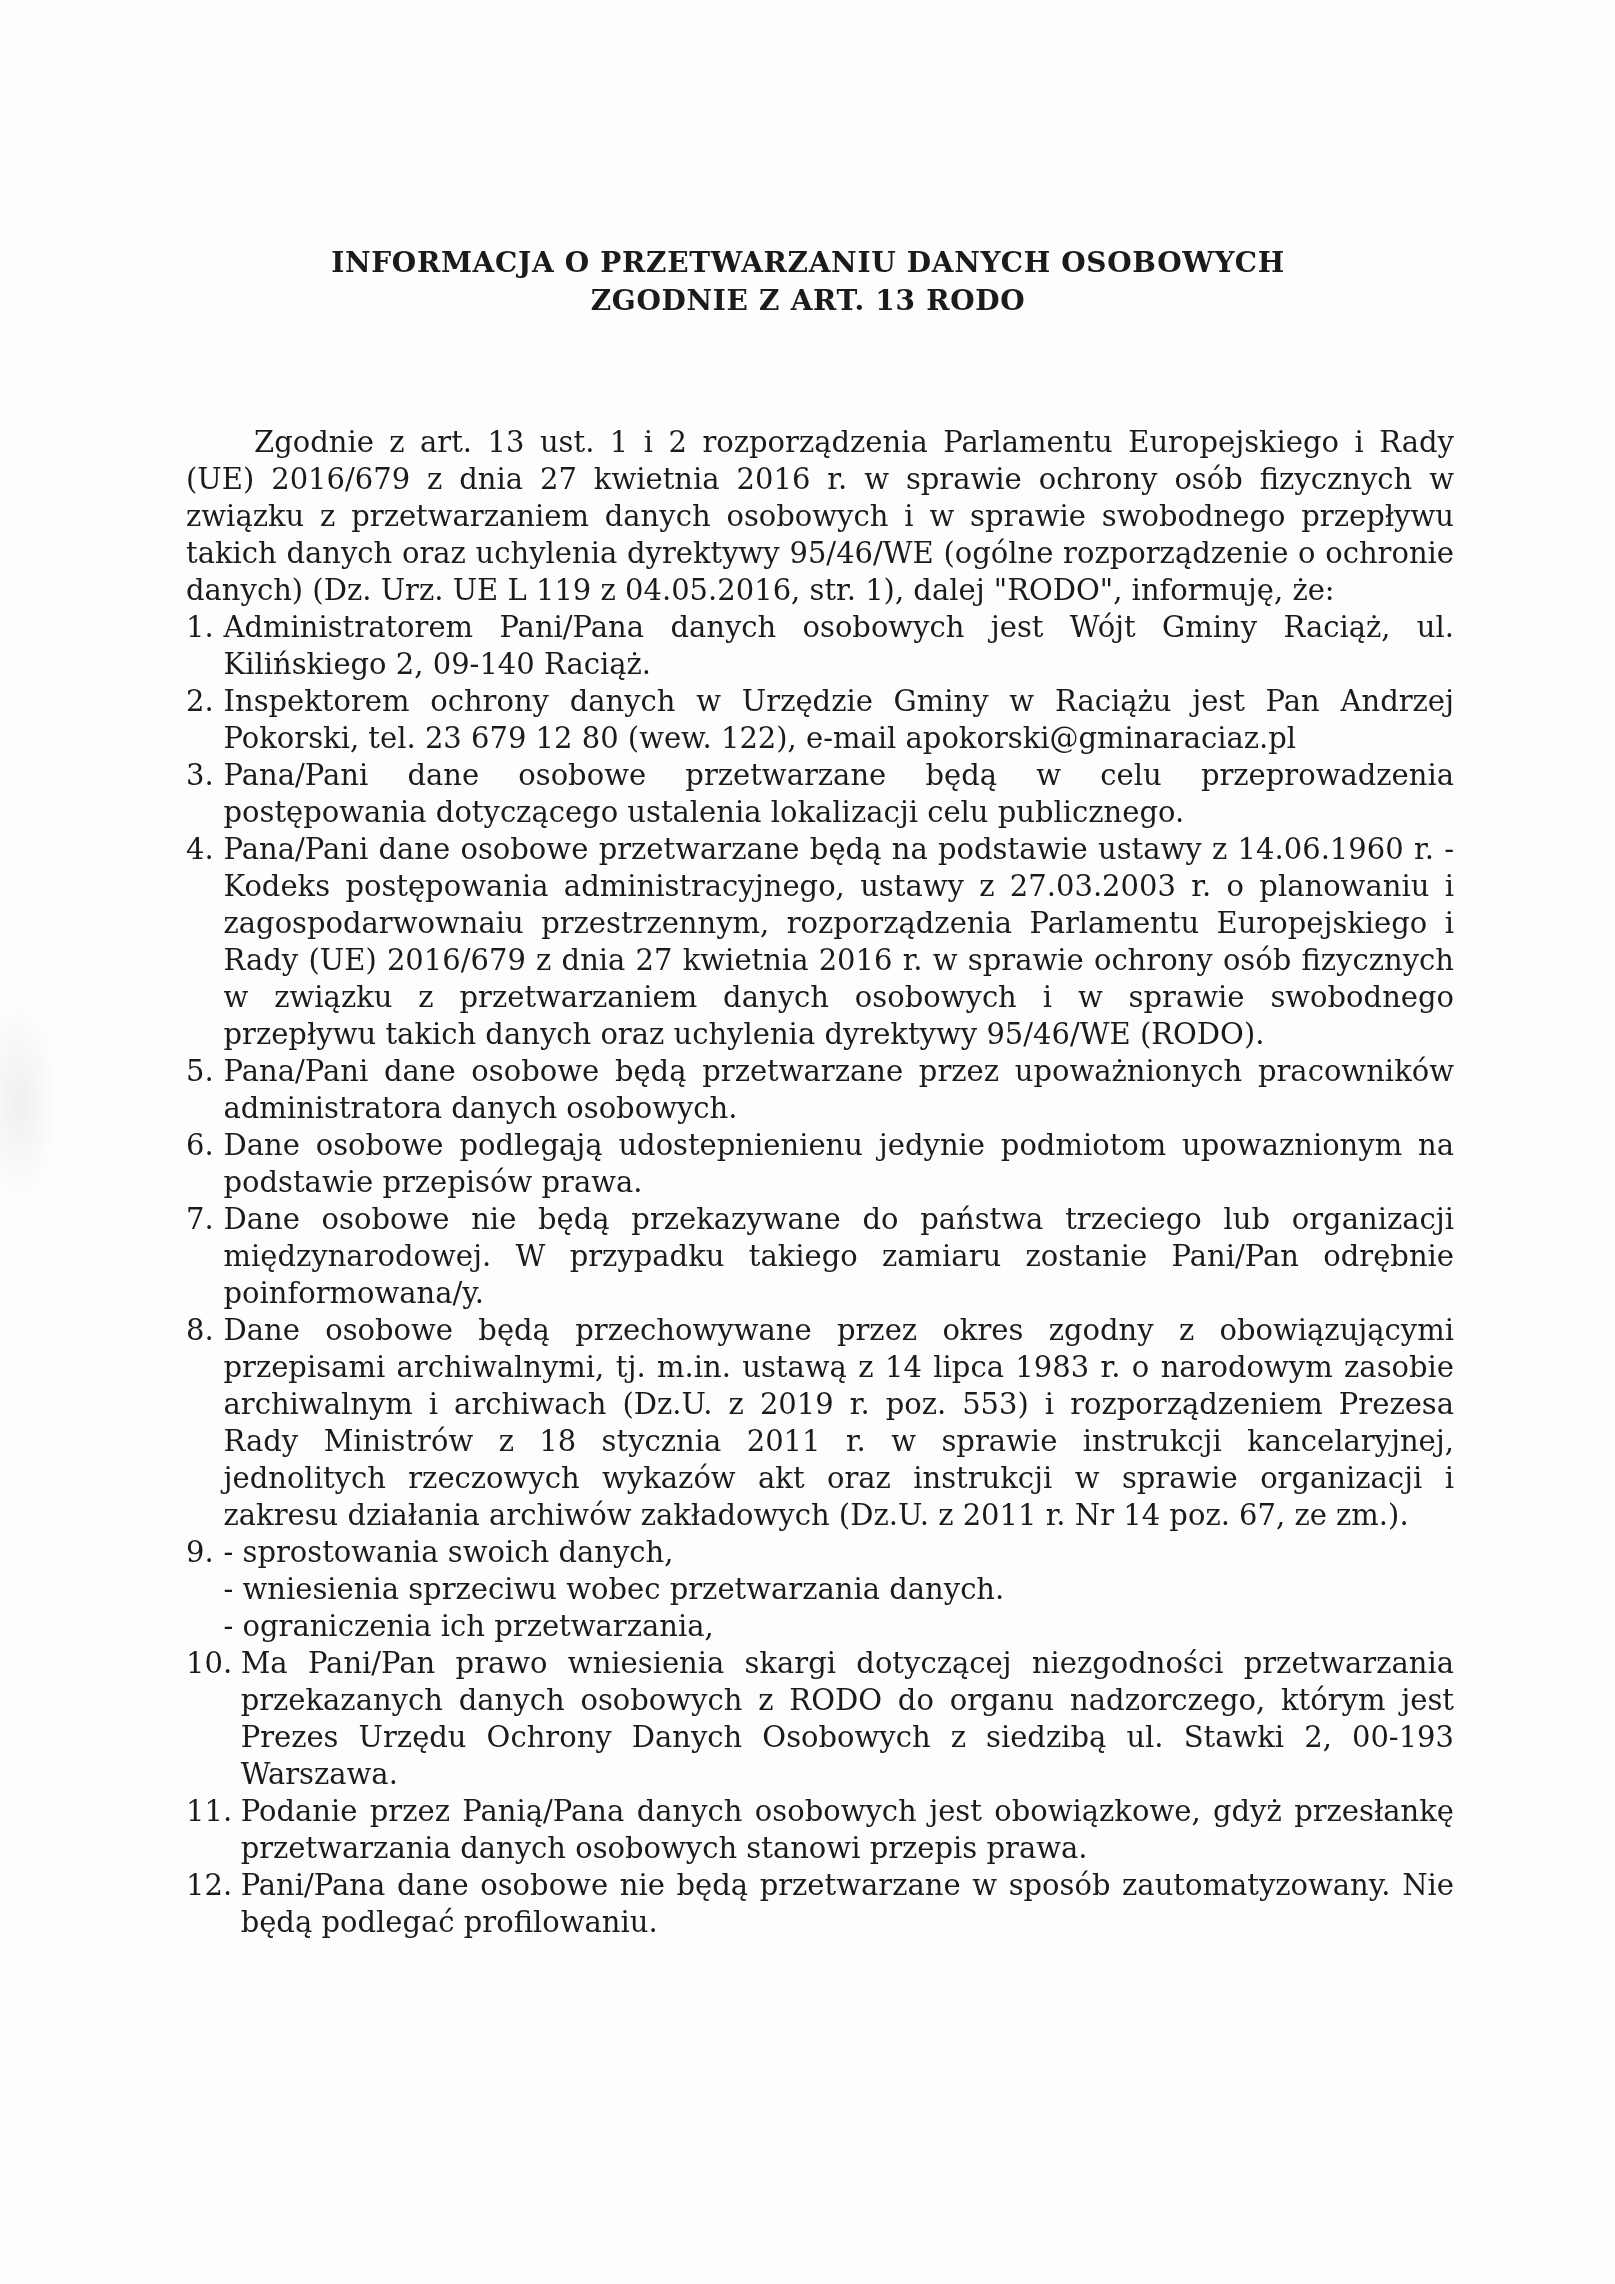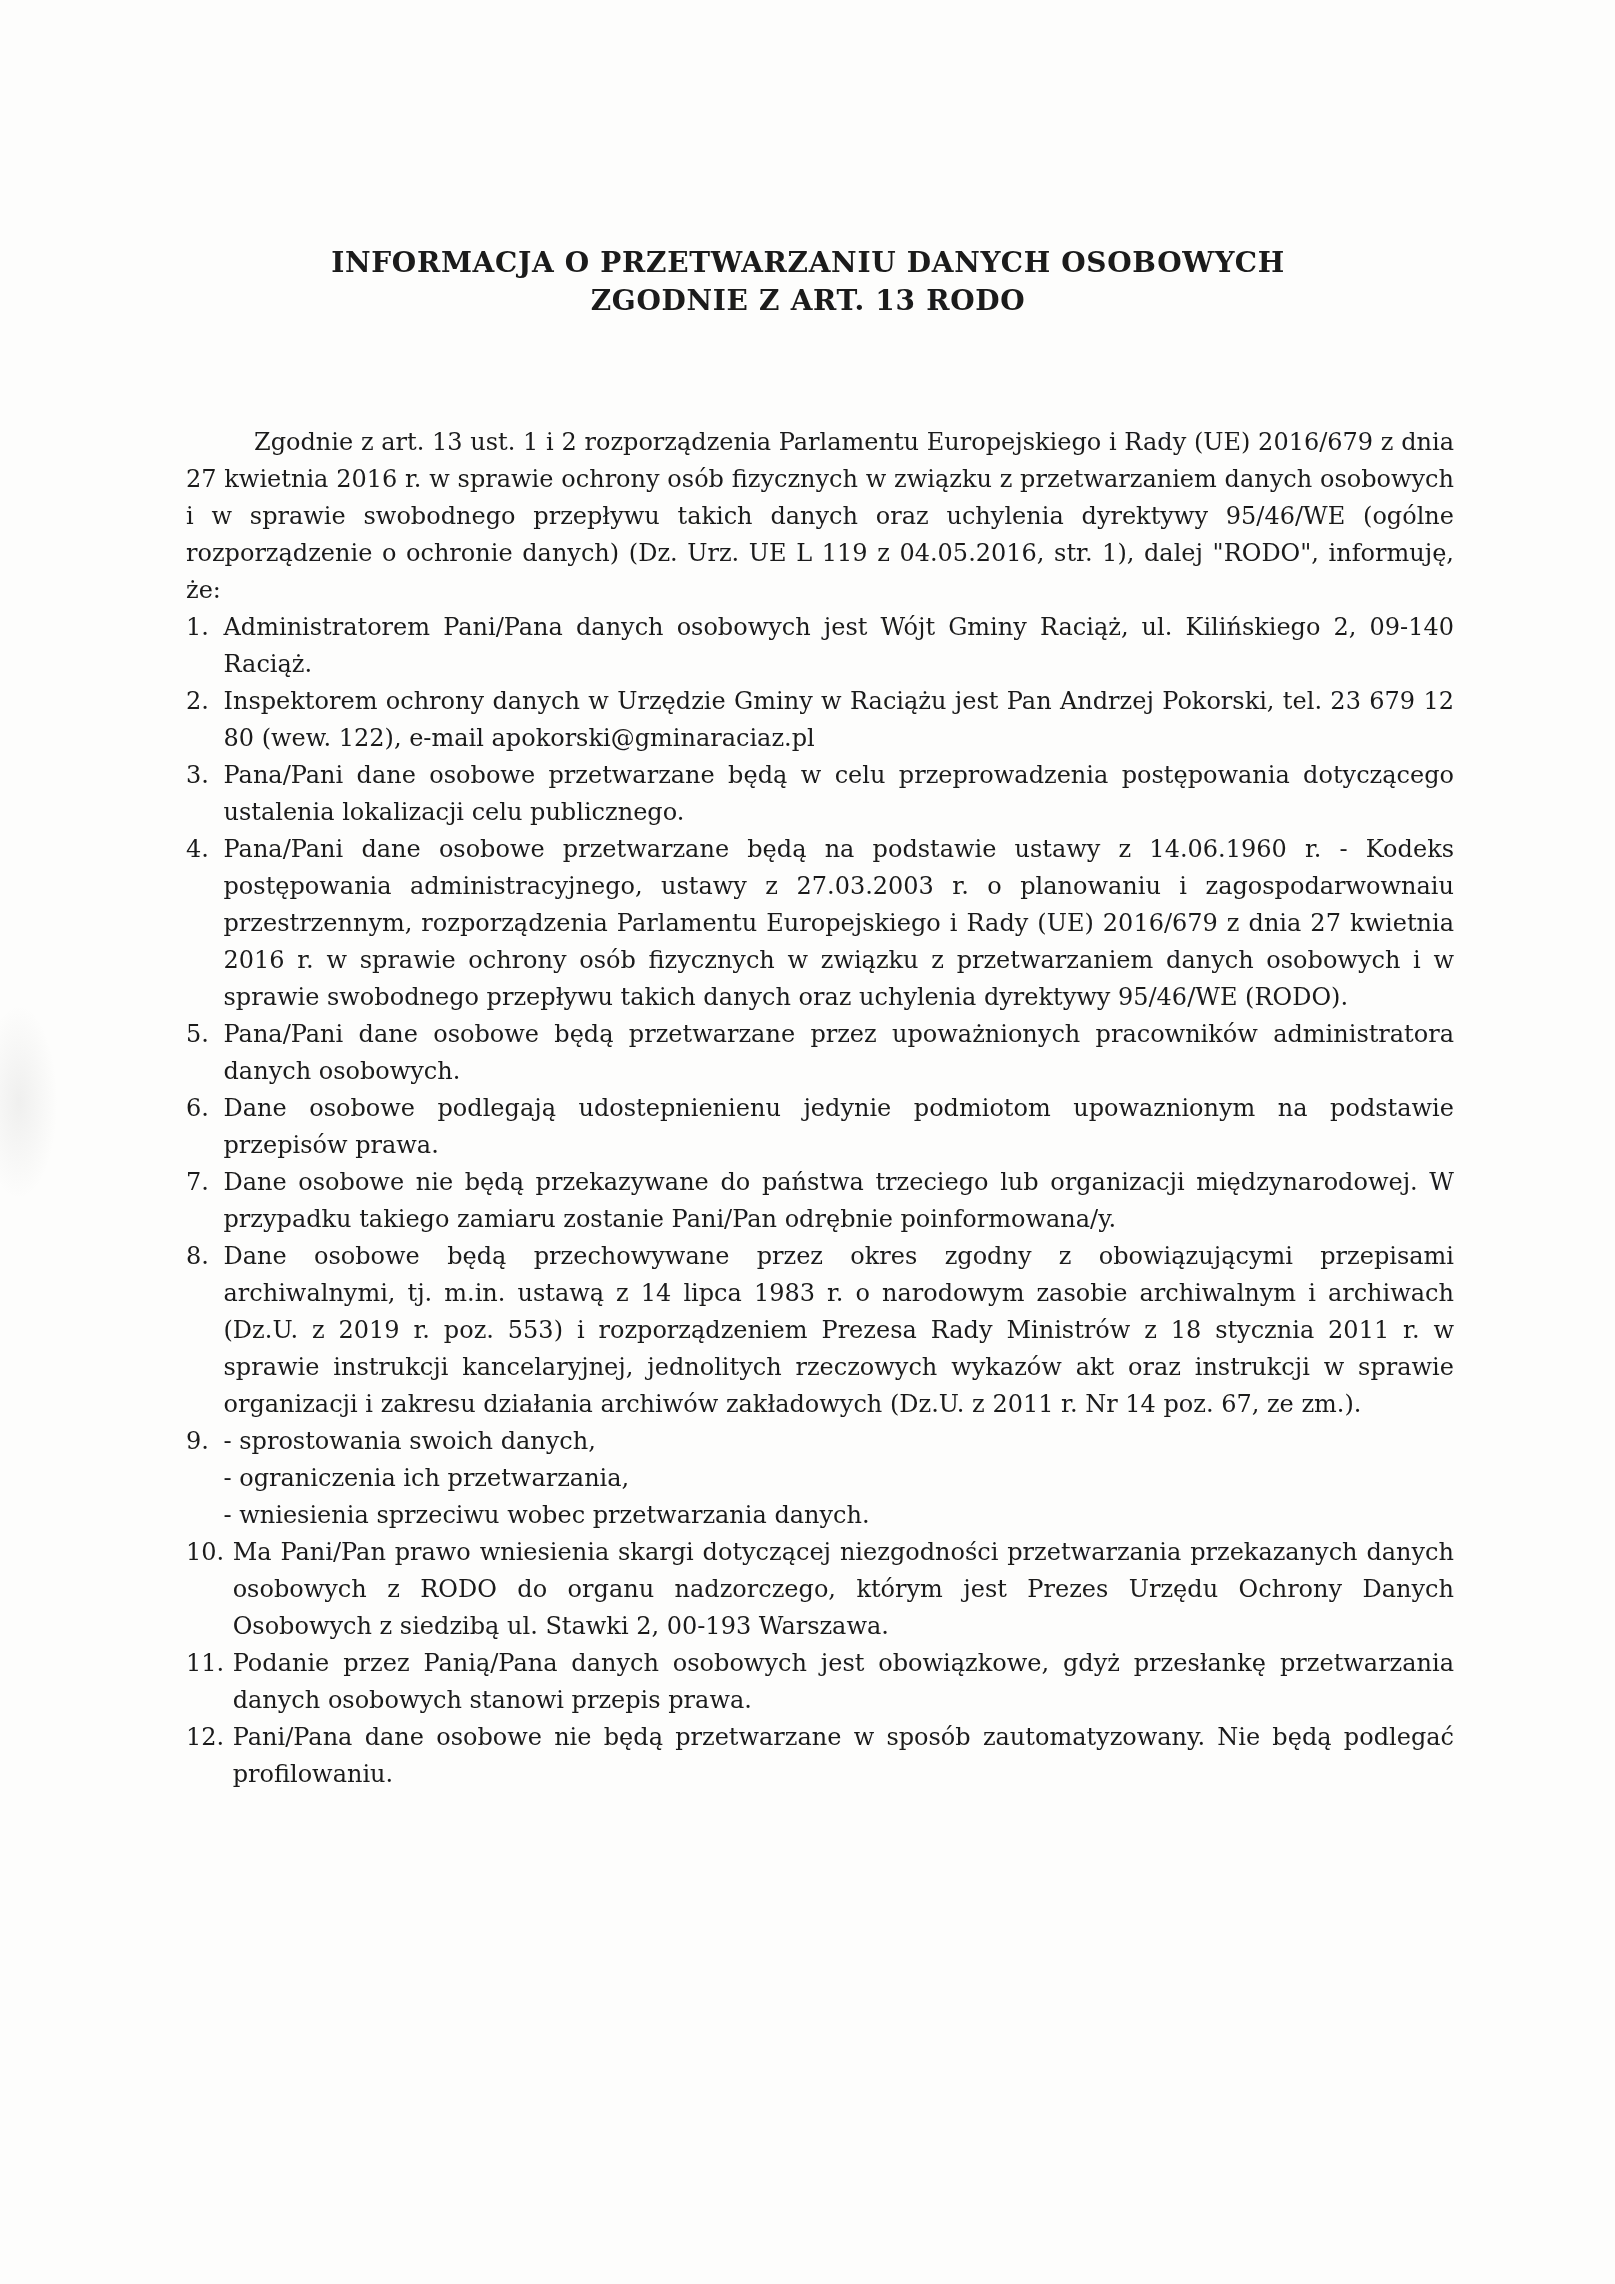--- a/index.html
+++ b/index.html
@@ -33,21 +33,21 @@
     text-align: center;
     font-weight: 700;
     font-size: 28px;
     line-height: 38px;
     letter-spacing: 0.7px;
     margin-top: 11px;
   }
 
   .content {
     margin: 104px 162px 0 186px; 
-    font-size: 24px;
+    font-size: 29px;
     line-height: 37px;
     text-align: justify;
   }
 
   .intro {
     margin: 0;
     text-indent: 68px;
   }
 
   .rodo-list { margin: 0; padding: 0; }
@@ -119,22 +119,22 @@
 
       <div class="li">
         <span class="num">8.</span>
         <div class="itext">Dane osobowe będą przechowywane przez okres zgodny z obowiązującymi przepisami archiwalnymi, tj. m.in. ustawą z 14 lipca 1983 r. o narodowym zasobie archiwalnym i archiwach (Dz.U. z 2019 r. poz. 553) i rozporządzeniem Prezesa Rady Ministrów z 18 stycznia 2011 r. w sprawie instrukcji kancelaryjnej, jednolitych rzeczowych wykazów akt oraz instrukcji w sprawie organizacji i zakresu działania archiwów zakładowych (Dz.U. z 2011 r. Nr 14 poz. 67, ze zm.).</div>
       </div>
 
       <div class="li">
         <span class="num">9.</span>
         <div class="itext">
           <div>- sprostowania swoich danych,</div>
+          <div>- wniesienia sprzeciwu wobec przetwarzania danych.</div>
           <div>- ograniczenia ich przetwarzania,</div>
-          <div>- wniesienia sprzeciwu wobec przetwarzania danych.</div>
         </div>
       </div>
 
       <div class="li">
         <span class="num">10.</span>
         <div class="itext">Ma Pani/Pan prawo wniesienia skargi dotyczącej niezgodności przetwarzania przekazanych danych osobowych z RODO do organu nadzorczego, którym jest Prezes Urzędu Ochrony Danych Osobowych z siedzibą ul. Stawki 2, 00-193 Warszawa.</div>
       </div>
 
       <div class="li">
         <span class="num">11.</span>

